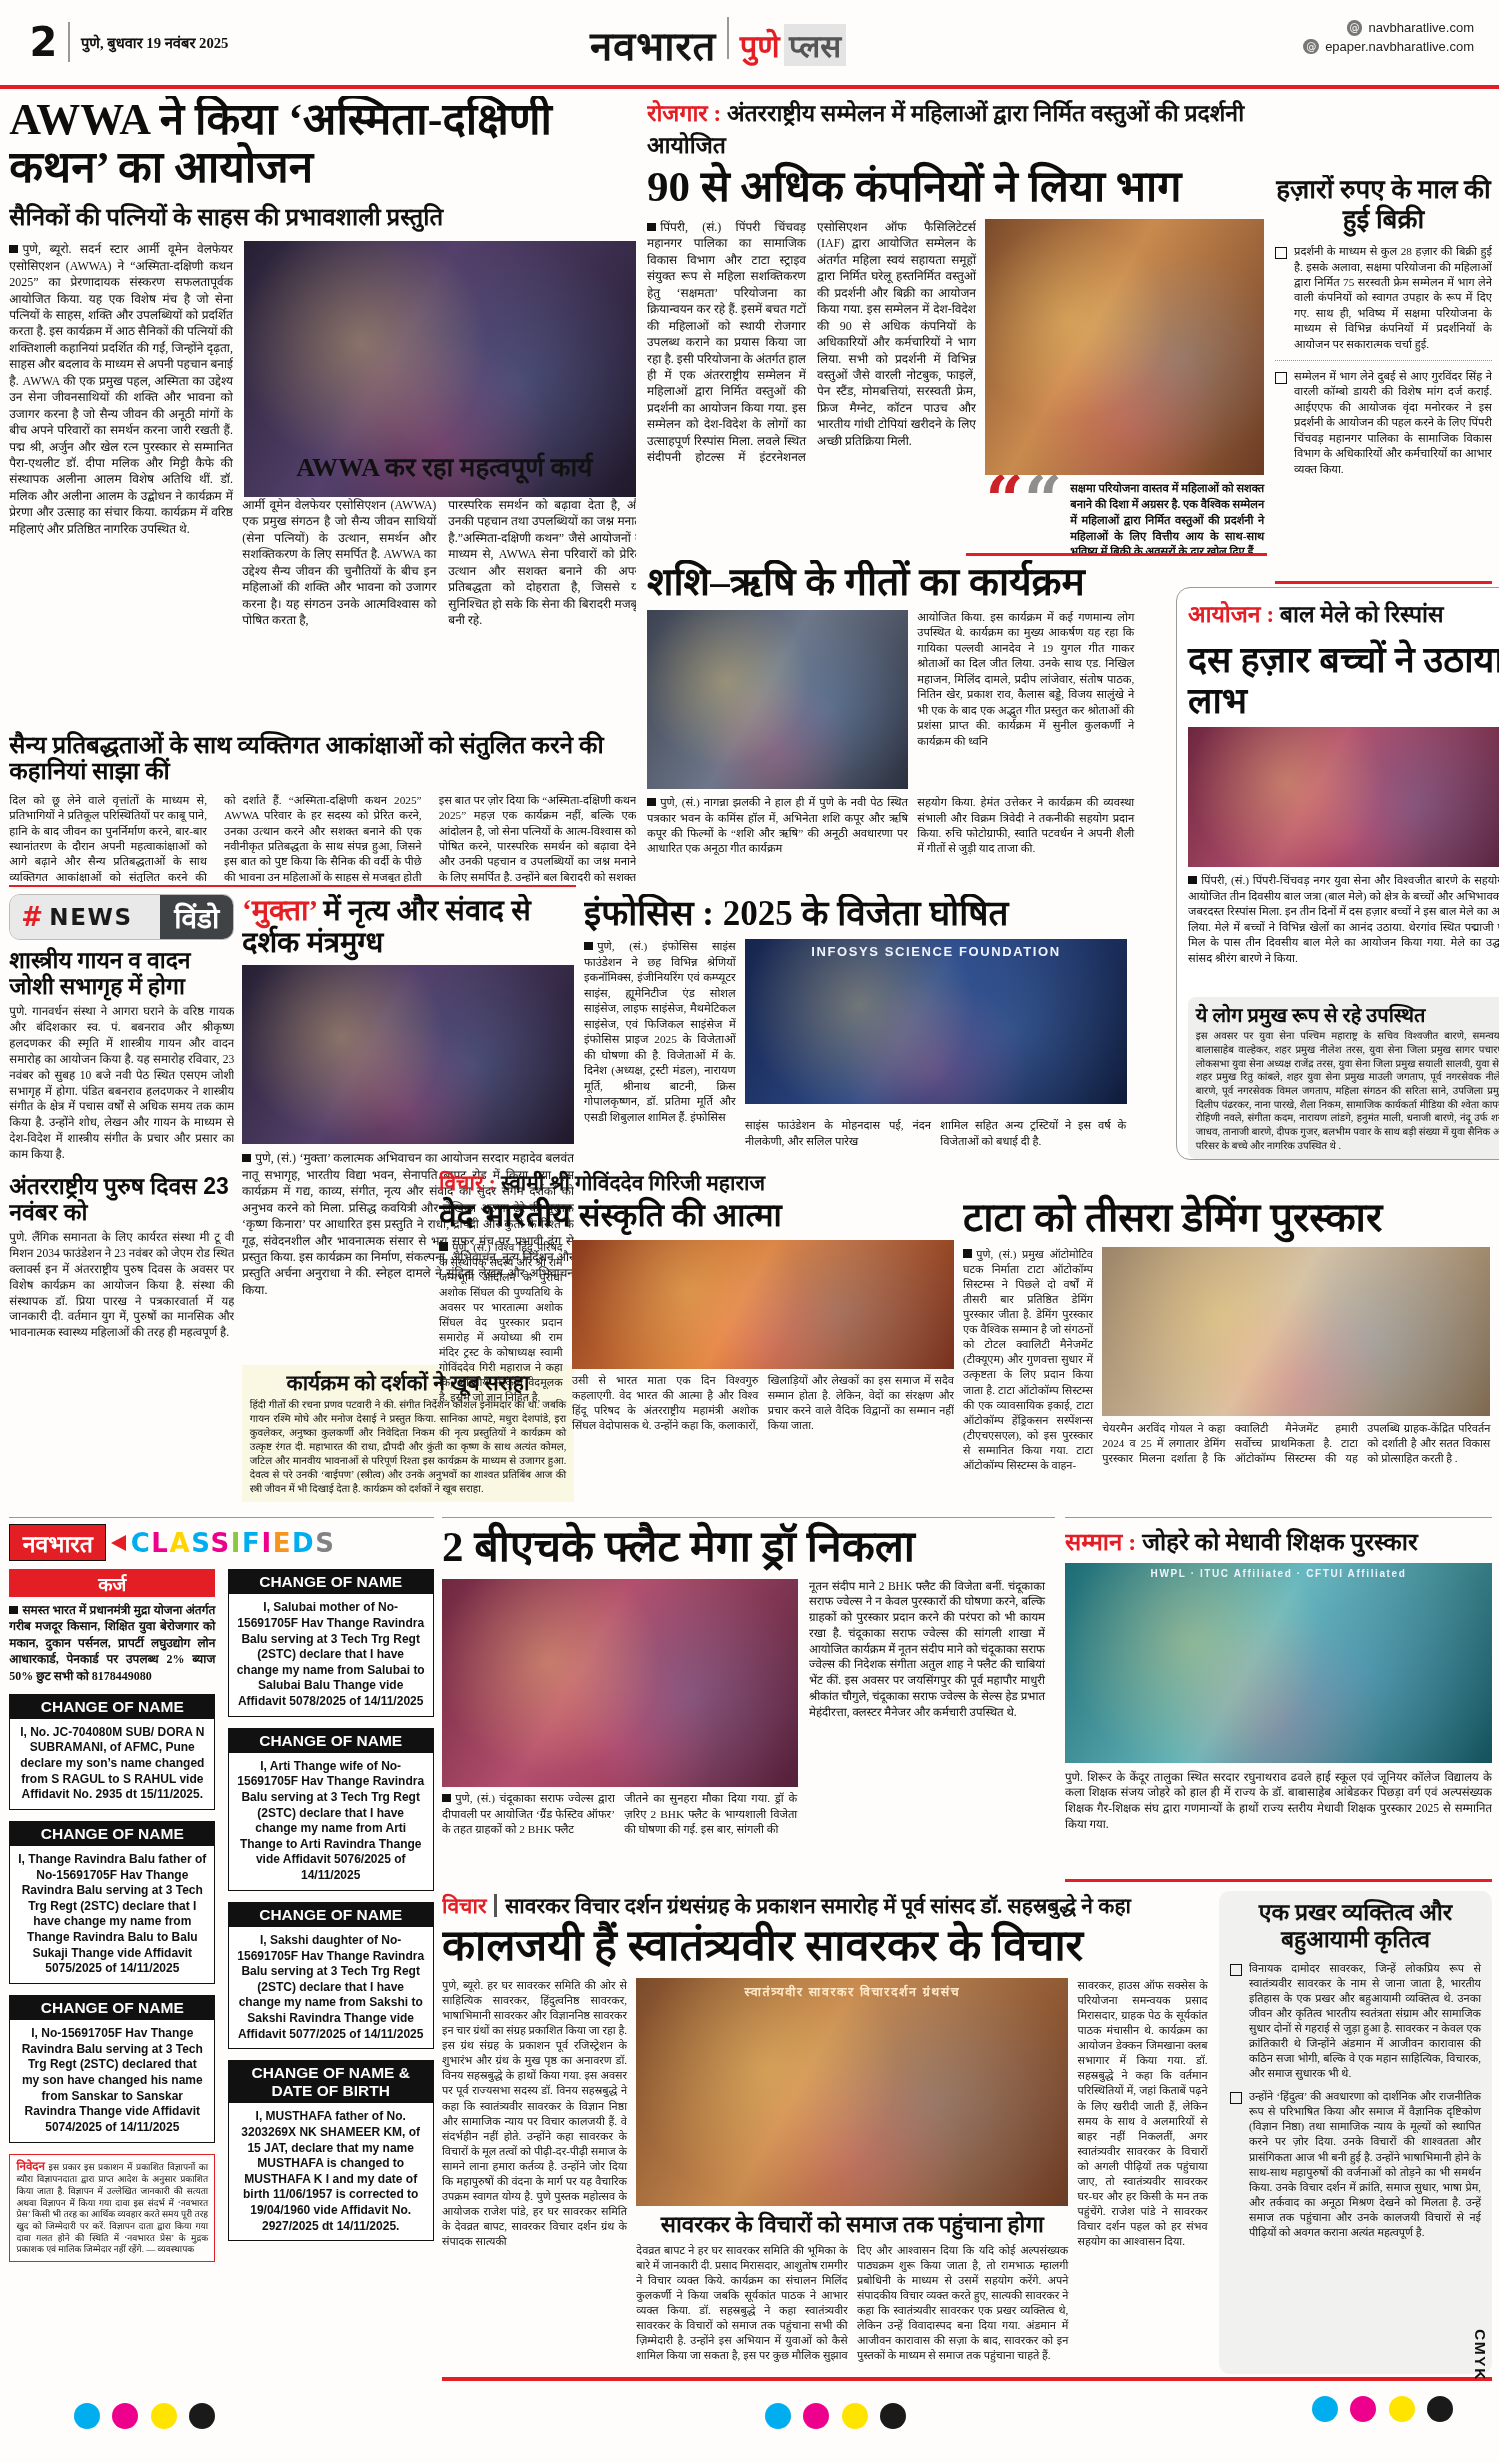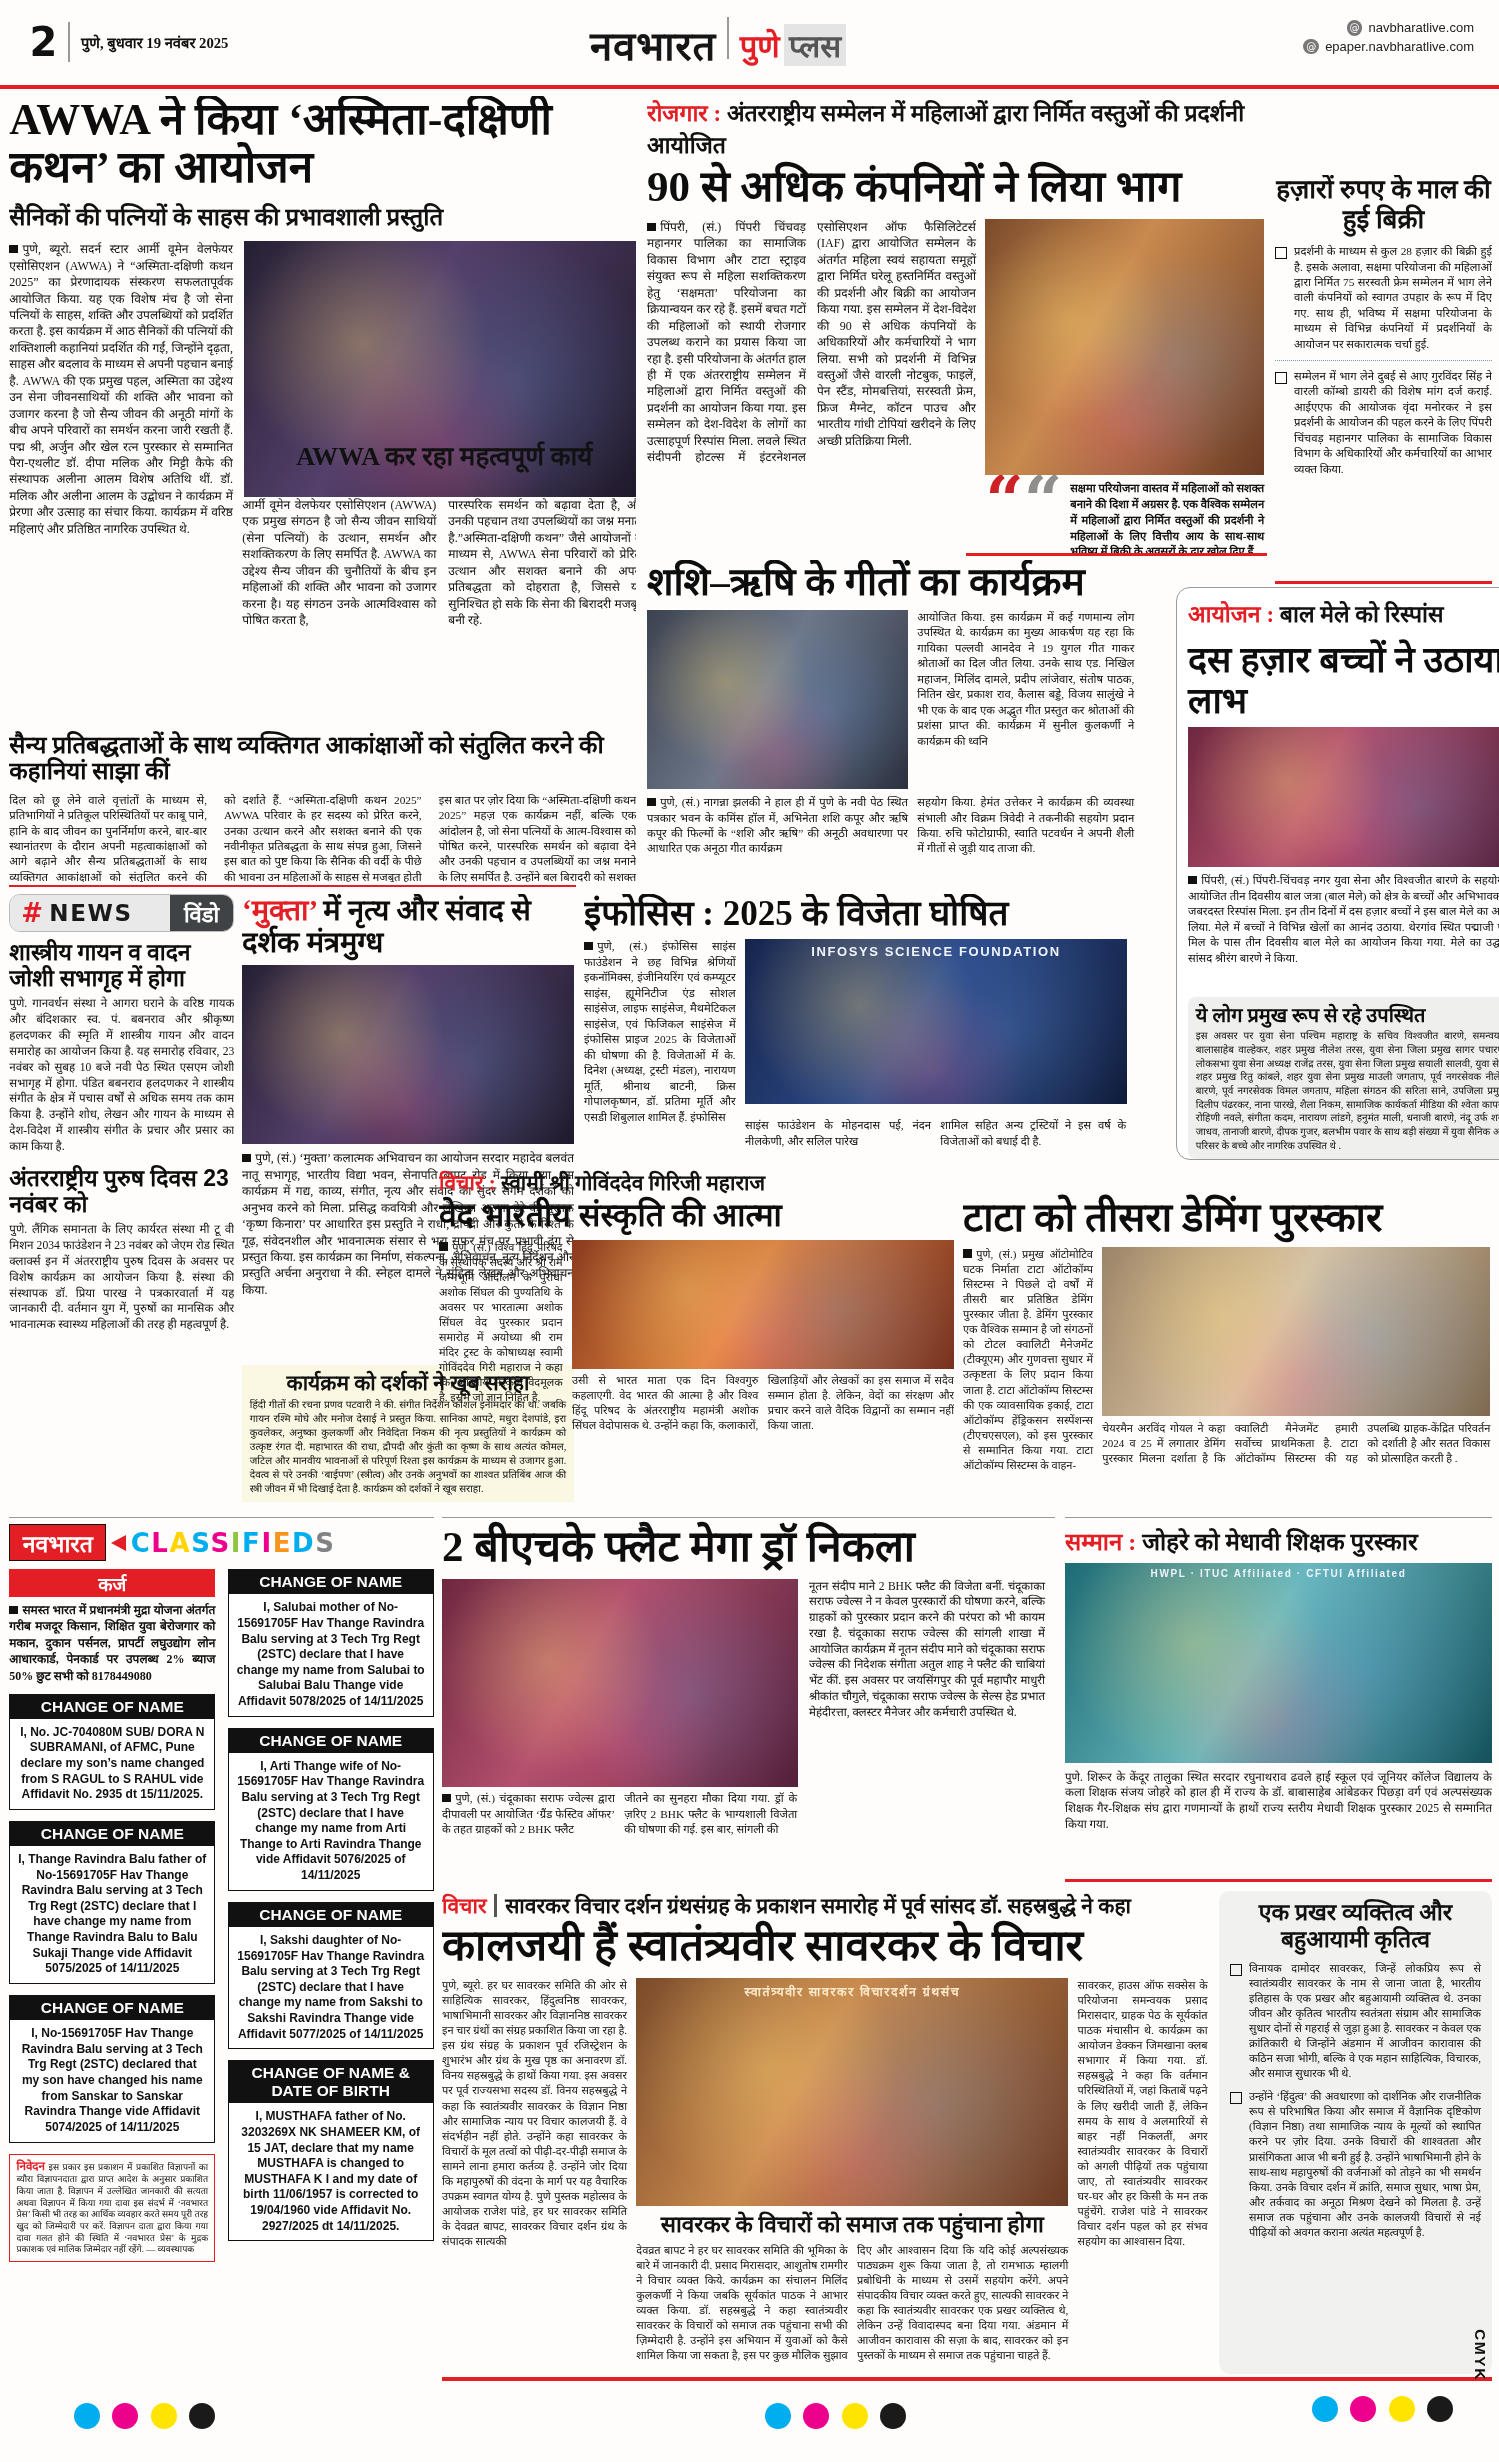--- a/index.html
+++ b/index.html
@@ -51,21 +51,21 @@
   .tint-box{background:#faf7e2;}
   .sub-hl{font-weight:900;text-align:center;line-height:1.15;}
   .sqb{flex:0 0 10px;width:10px;height:10px;border:1.9px solid #111;margin-top:3.1px;margin-right:7px;}
   .brow{display:flex;}
   
   .nw-logo{display:flex;border-radius:11px;overflow:hidden;border:0.8px solid #bbb;
            font-family:"DejaVu Sans",sans-serif;font-weight:900;}
   .nw-left{background:#e9e9e9;padding:3.1px 11px;display:flex;align-items:center;gap:6.2px;flex:1;}
   .nw-hash{color:#e31e24;font-size:26px;}
   .nw-news{font-size:23px;letter-spacing:1.6px;color:#1a1a1a;}
-  .nw-tab{background:#3f4345;color:#fff;font-size:22px;padding:3.1px 14px;display:flex;align-items:center;}
+  .nw-tab{background:#3f4345;color:#fff;font-size:28px;padding:3.1px 14px;display:flex;align-items:center;}
   
   .cl-brand{background:#e31e24;color:#fff;font-family:"DejaVu Sans",sans-serif;font-weight:900;
             font-size:23px;padding:1.6px 12.4px;border:1.6px solid #111;}
   .cl-word{font-family:"DejaVu Sans",sans-serif;font-weight:900;font-size:26px;letter-spacing:1.6px;}
   .karj{background:#e31e24;color:#fff;text-align:center;font-weight:900;font-size:18.6px;padding:1.6px 0;}
   .con-box{border:1.9px solid #111;margin-bottom:11px;background:#fff;}
   .con-title{background:#111;color:#fff;text-align:center;font-family:"Liberation Sans",sans-serif;
              font-weight:900;font-size:15.5px;padding:3.1px 1.6px;line-height:1.15;}
   .con-body{font-family:"Liberation Sans",sans-serif;font-weight:bold;font-size:12px;line-height:1.3;
             text-align:center;padding:6.2px 7.8px;}
@@ -111,21 +111,21 @@
 
   <div class="abs" style="left:9.3px;top:96px;width:627px;height:595px;">
     <div class="hl" style="font-size:44px;line-height:1.1;">AWWA ने किया ‘अस्मिता-दक्षिणी कथन’ का आयोजन</div>
     <div style="font-size:24px;font-weight:900;margin-top:6.2px;">सैनिकों की पत्नियों के साहस की प्रभावशाली प्रस्तुति</div>
     <div style="display:flex;gap:11px;margin-top:9.3px;">
       <div class="body-t" style="width:224px;height:326px;">
         <p><span class="lead-sq"></span><span>पुणे, ब्यूरो. सदर्न स्टार आर्मी वूमेन वेलफेयर एसोसिएशन (AWWA) ने “अस्मिता-दक्षिणी कथन 2025” का प्रेरणादायक संस्करण सफलतापूर्वक आयोजित किया. यह एक विशेष मंच है जो सेना पत्नियों के साहस, शक्ति और उपलब्धियों को प्रदर्शित करता है. इस कार्यक्रम में आठ सैनिकों की पत्नियों की शक्तिशाली कहानियां प्रदर्शित की गईं, जिन्होंने दृढ़ता, साहस और बदलाव के माध्यम से अपनी पहचान बनाई है. AWWA की एक प्रमुख पहल, अस्मिता का उद्देश्य उन सेना जीवनसाथियों की शक्ति और भावना को उजागर करना है जो सैन्य जीवन की अनूठी मांगों के बीच अपने परिवारों का समर्थन करना जारी रखती हैं. पद्म श्री, अर्जुन और खेल रत्न पुरस्कार से सम्मानित पैरा-एथलीट डॉ. दीपा मलिक और मिट्टी कैफे की संस्थापक अलीना आलम विशेष अतिथि थीं. डॉ. मलिक और अलीना आलम के उद्बोधन ने कार्यक्रम में प्रेरणा और उत्साह का संचार किया. कार्यक्रम में वरिष्ठ महिलाएं और प्रतिष्ठित नागरिक उपस्थित थे.</span></p>
       </div>
       <div class="photo ph-stage" style="width:393px;height:256px;"></div>
     </div>
-    <div class="sub-hl" style="position:absolute;left:233px;top:346px;width:404px;font-size:26px;">AWWA कर रहा महत्वपूर्ण कार्य</div>
+    <div class="sub-hl" style="position:absolute;left:233px;top:357px;width:404px;font-size:26px;">AWWA कर रहा महत्वपूर्ण कार्य</div>
     <div class="body-t" style="position:absolute;left:233px;top:401px;width:194px;height:191px;">आर्मी वूमेन वेलफेयर एसोसिएशन (AWWA) एक प्रमुख संगठन है जो सैन्य जीवन साथियों (सेना पत्नियों) के उत्थान, समर्थन और सशक्तिकरण के लिए समर्पित है. AWWA का उद्देश्य सैन्य जीवन की चुनौतियों के बीच इन महिलाओं की शक्ति और भावना को उजागर करना है। यह संगठन उनके आत्मविश्वास को पोषित करता है,</div>
     <div class="body-t" style="position:absolute;left:439px;top:401px;width:196px;height:191px;">पारस्परिक समर्थन को बढ़ावा देता है, और उनकी पहचान तथा उपलब्धियों का जश्न मनाता है.”अस्मिता-दक्षिणी कथन” जैसे आयोजनों के माध्यम से, AWWA सेना परिवारों को प्रेरित, उत्थान और सशक्त बनाने की अपनी प्रतिबद्धता को दोहराता है, जिससे यह सुनिश्चित हो सके कि सेना की बिरादरी मजबूत बनी रहे.</div>
   </div>
 
   <div class="abs" style="left:9.3px;top:696px;width:627px;height:186px;">
     <div class="hl" style="font-size:24px;line-height:1.1;margin-top:36px;">सैन्य प्रतिबद्धताओं के साथ व्यक्तिगत आकांक्षाओं को संतुलित करने की कहानियां साझा कीं</div>
     <div style="display:flex;gap:17px;margin-top:7.8px;">
       <div class="body-t" style="width:202px;height:141px;font-size:11.3px;">दिल को छू लेने वाले वृत्तांतों के माध्यम से, प्रतिभागियों ने प्रतिकूल परिस्थितियों पर काबू पाने, हानि के बाद जीवन का पुनर्निर्माण करने, बार-बार स्थानांतरण के दौरान अपनी महत्वाकांक्षाओं को आगे बढ़ाने और सैन्य प्रतिबद्धताओं के साथ व्यक्तिगत आकांक्षाओं को संतुलित करने की कहानियां साझा कीं. उनके वृत्तांत दर्शकों के साथ गहराई से जुड़े, जो सेना परिवारों की जीवटता</div>
       <div class="body-t" style="width:202px;height:141px;font-size:11.3px;">को दर्शाते हैं. “अस्मिता-दक्षिणी कथन 2025” AWWA परिवार के हर सदस्य को प्रेरित करने, उनका उत्थान करने और सशक्त बनाने की एक नवीनीकृत प्रतिबद्धता के साथ संपन्न हुआ, जिसने इस बात को पुष्ट किया कि सैनिक की वर्दी के पीछे की भावना उन महिलाओं के साहस से मजबूत होती है जो उनके साथ खड़ी हैं. इस अवसर पर सदर्न स्टार AWWA की क्षेत्रीय अध्यक्ष ने</div>
       <div class="body-t" style="width:202px;height:141px;font-size:11.3px;">इस बात पर ज़ोर दिया कि “अस्मिता-दक्षिणी कथन 2025” महज़ एक कार्यक्रम नहीं, बल्कि एक आंदोलन है, जो सेना पत्नियों के आत्म-विश्वास को पोषित करने, पारस्परिक समर्थन को बढ़ावा देने और उनकी पहचान व उपलब्धियों का जश्न मनाने के लिए समर्पित है. उन्होंने बल बिरादरी को सशक्त बनाने, उनका उत्थान करने और समर्थन देने की</div>

